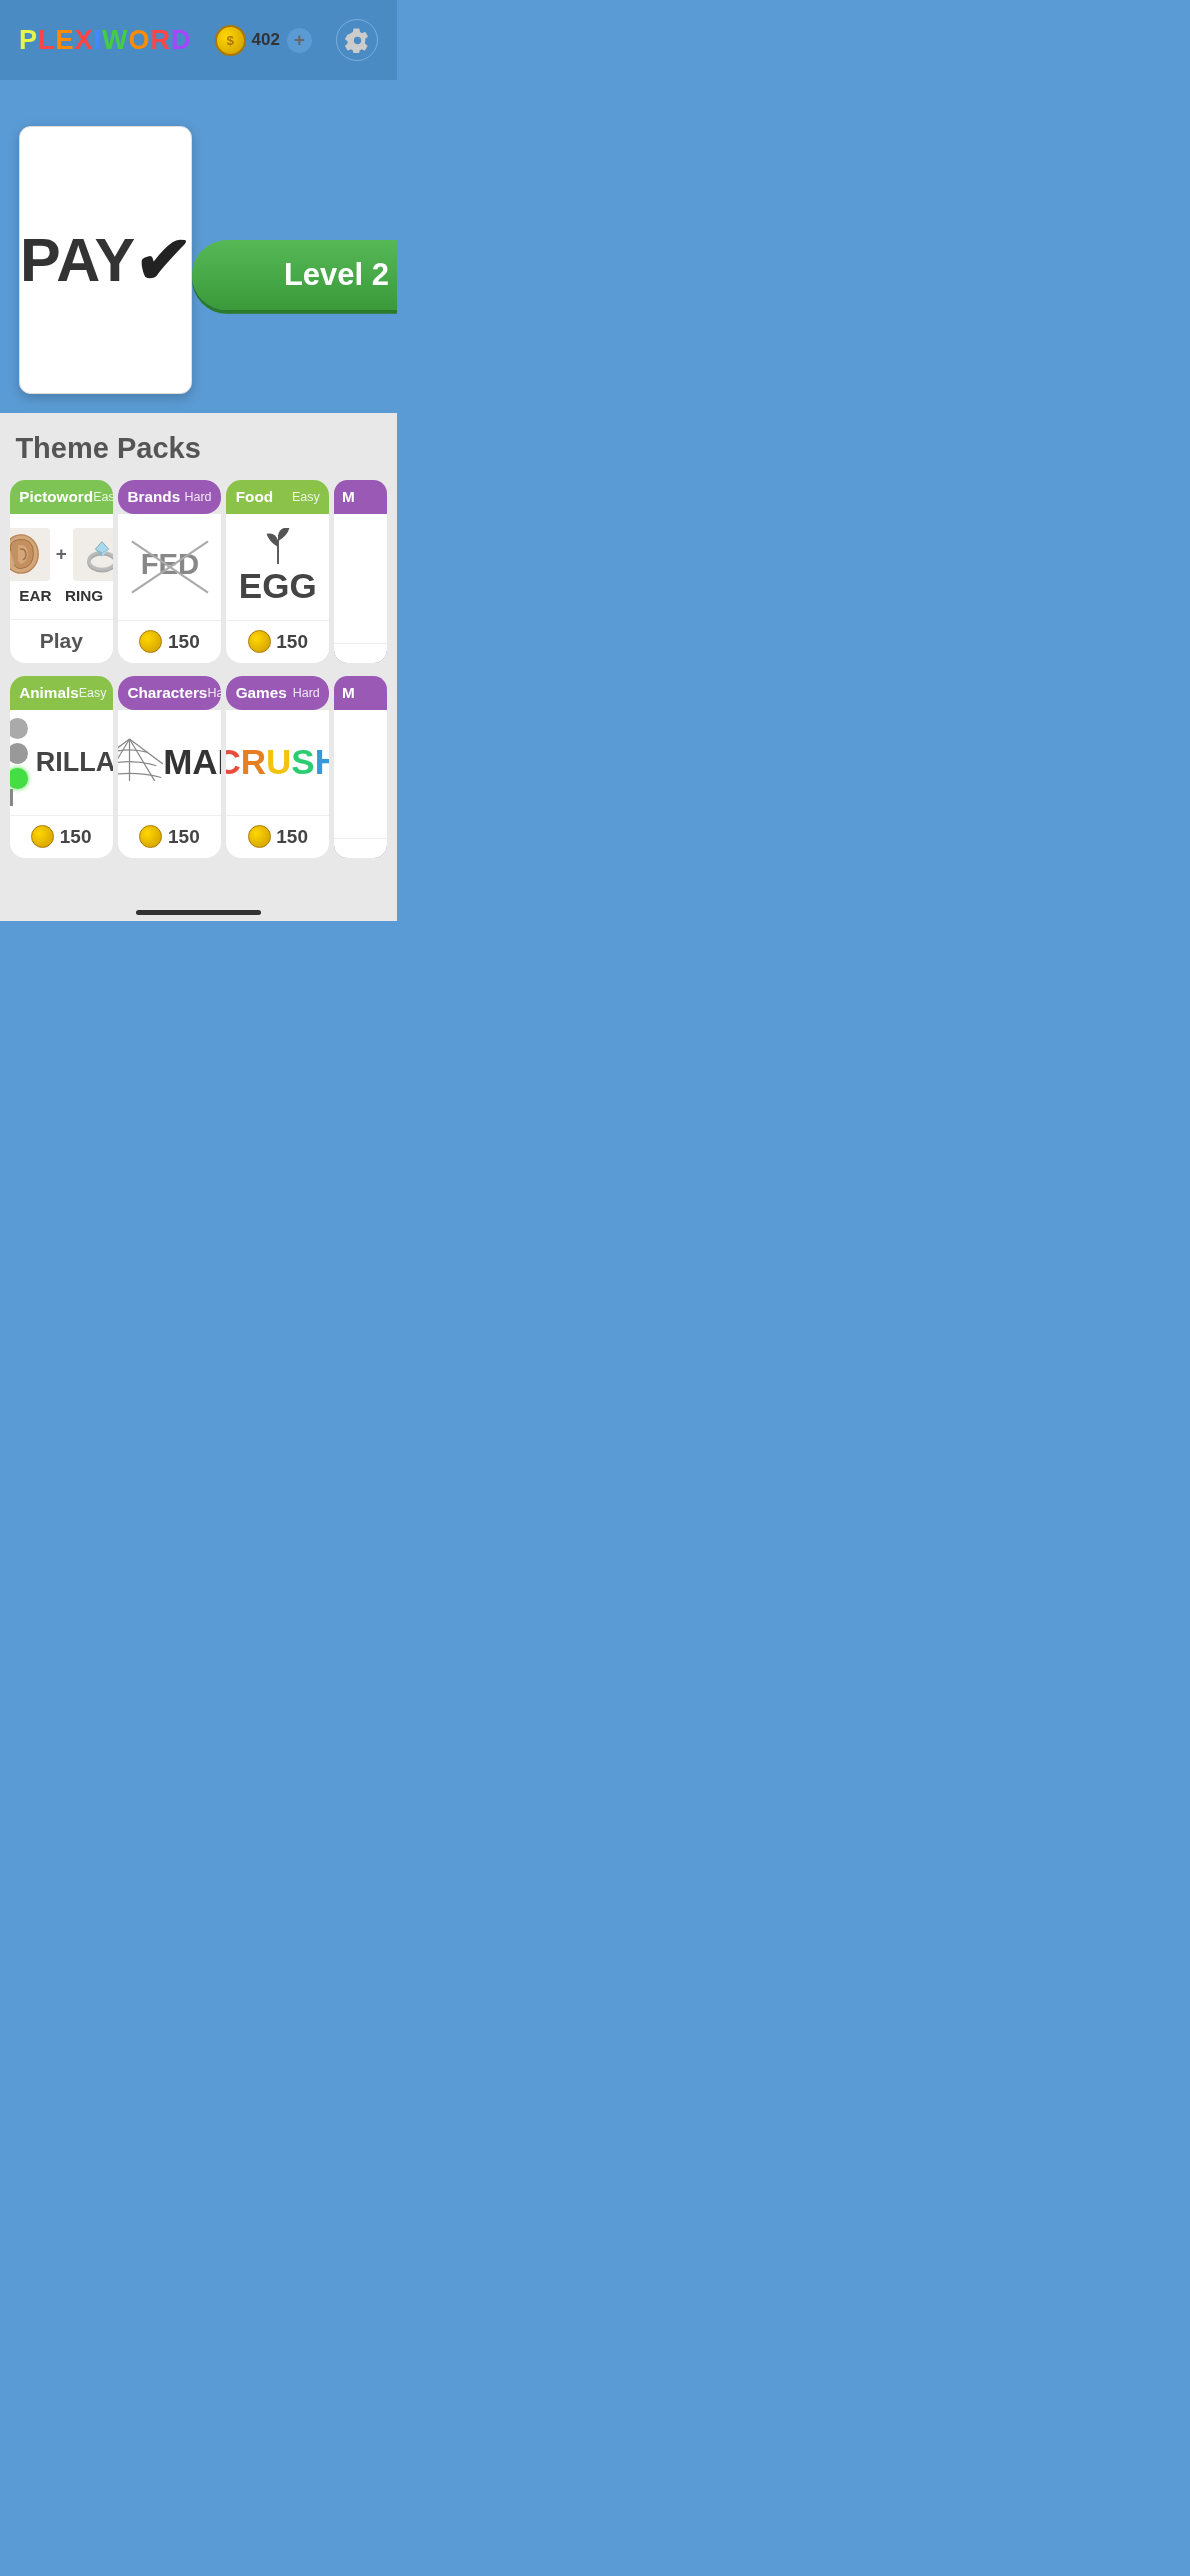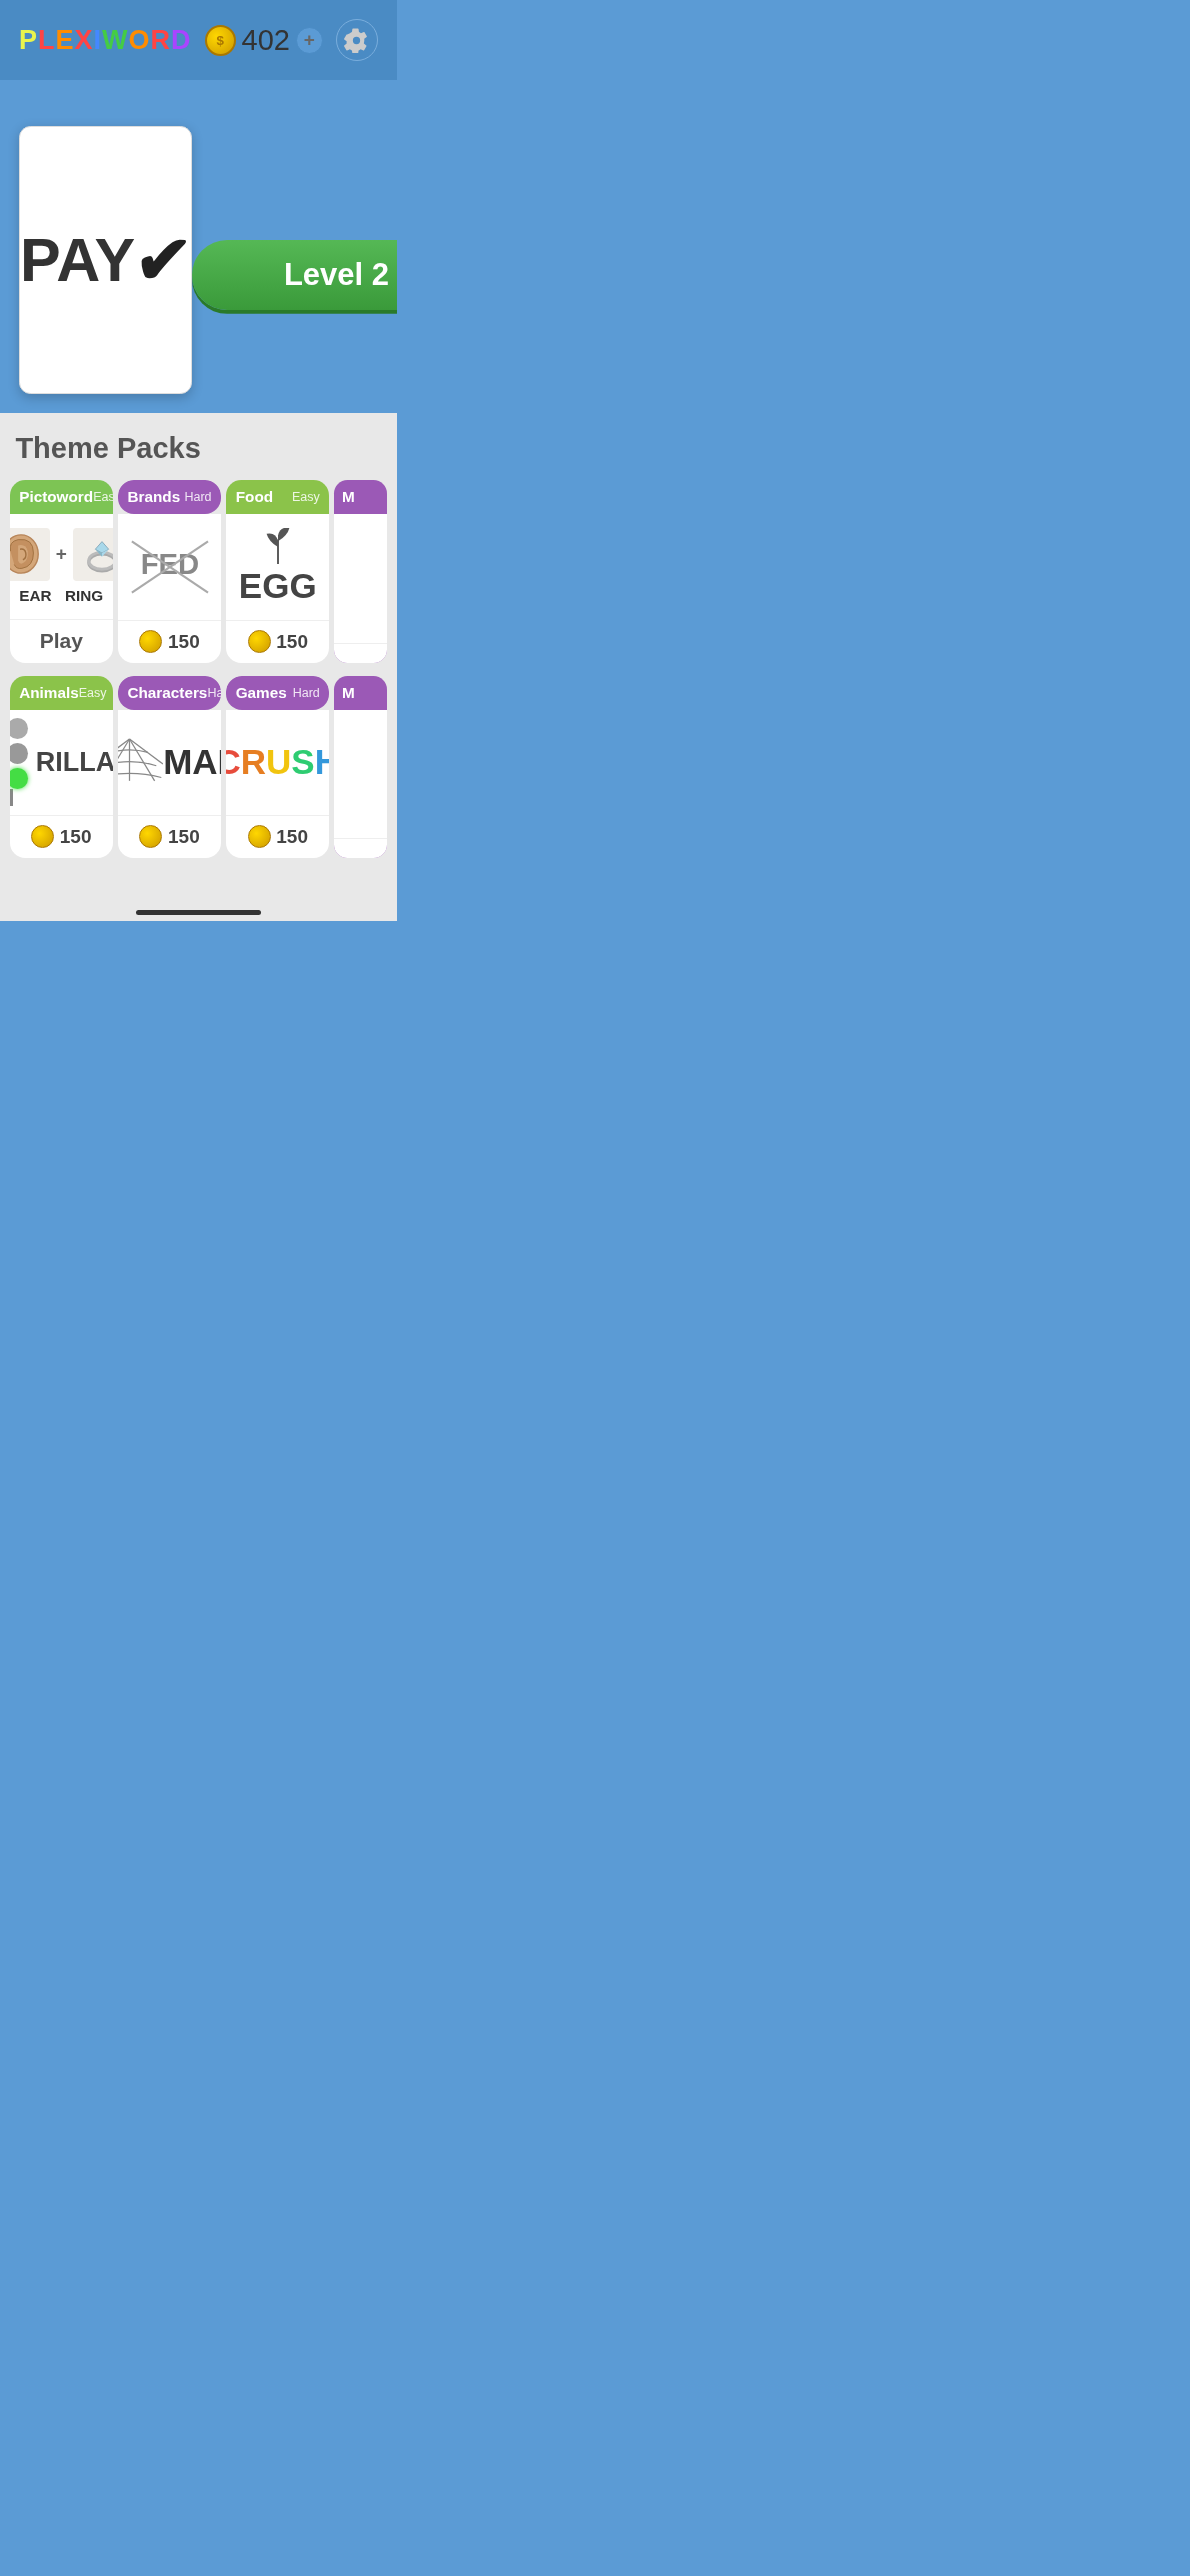--- a/index.html
+++ b/index.html
@@ -52,22 +52,22 @@
       border: 2.9px solid #aa7700;
       display: flex;
       align-items: center;
       justify-content: center;
       font-size: 13.4px;
       color: #aa7700;
       font-weight: bold;
     }
 
     .coin-count {
-      font-size: 29px;
-      font-weight: normal;
+      font-size: 17px;
+      font-weight: bold;
       color: #333;
     }
 
     .add-coin-btn {
       width: 27px;
       height: 27px;
       border-radius: 50%;
       background: #5b9bd5;
       border: 1.9px solid #4a8bc4;
       color: #666;

